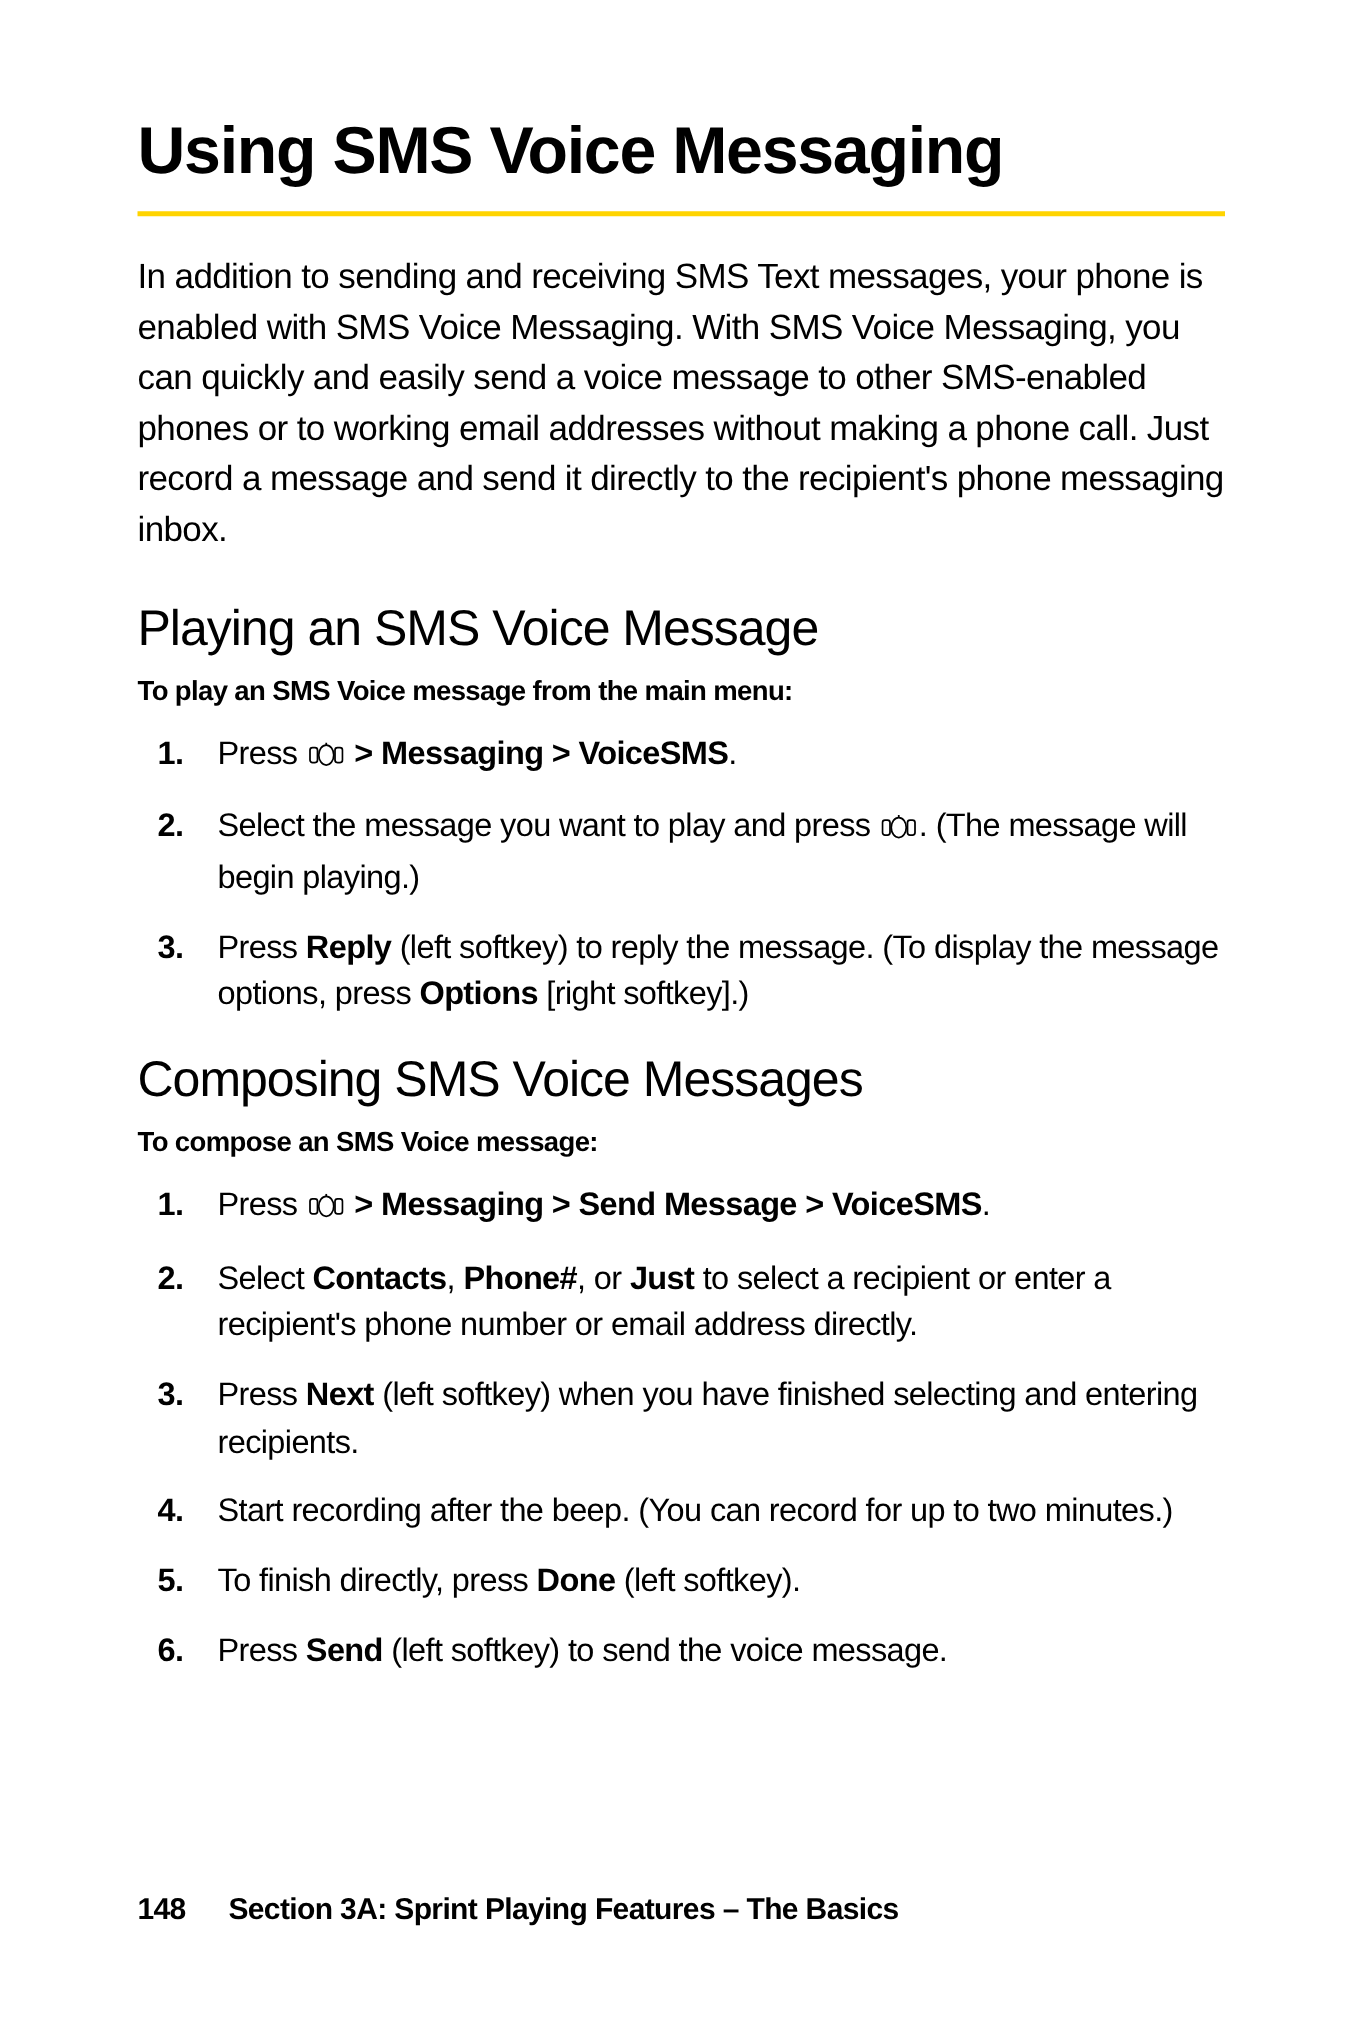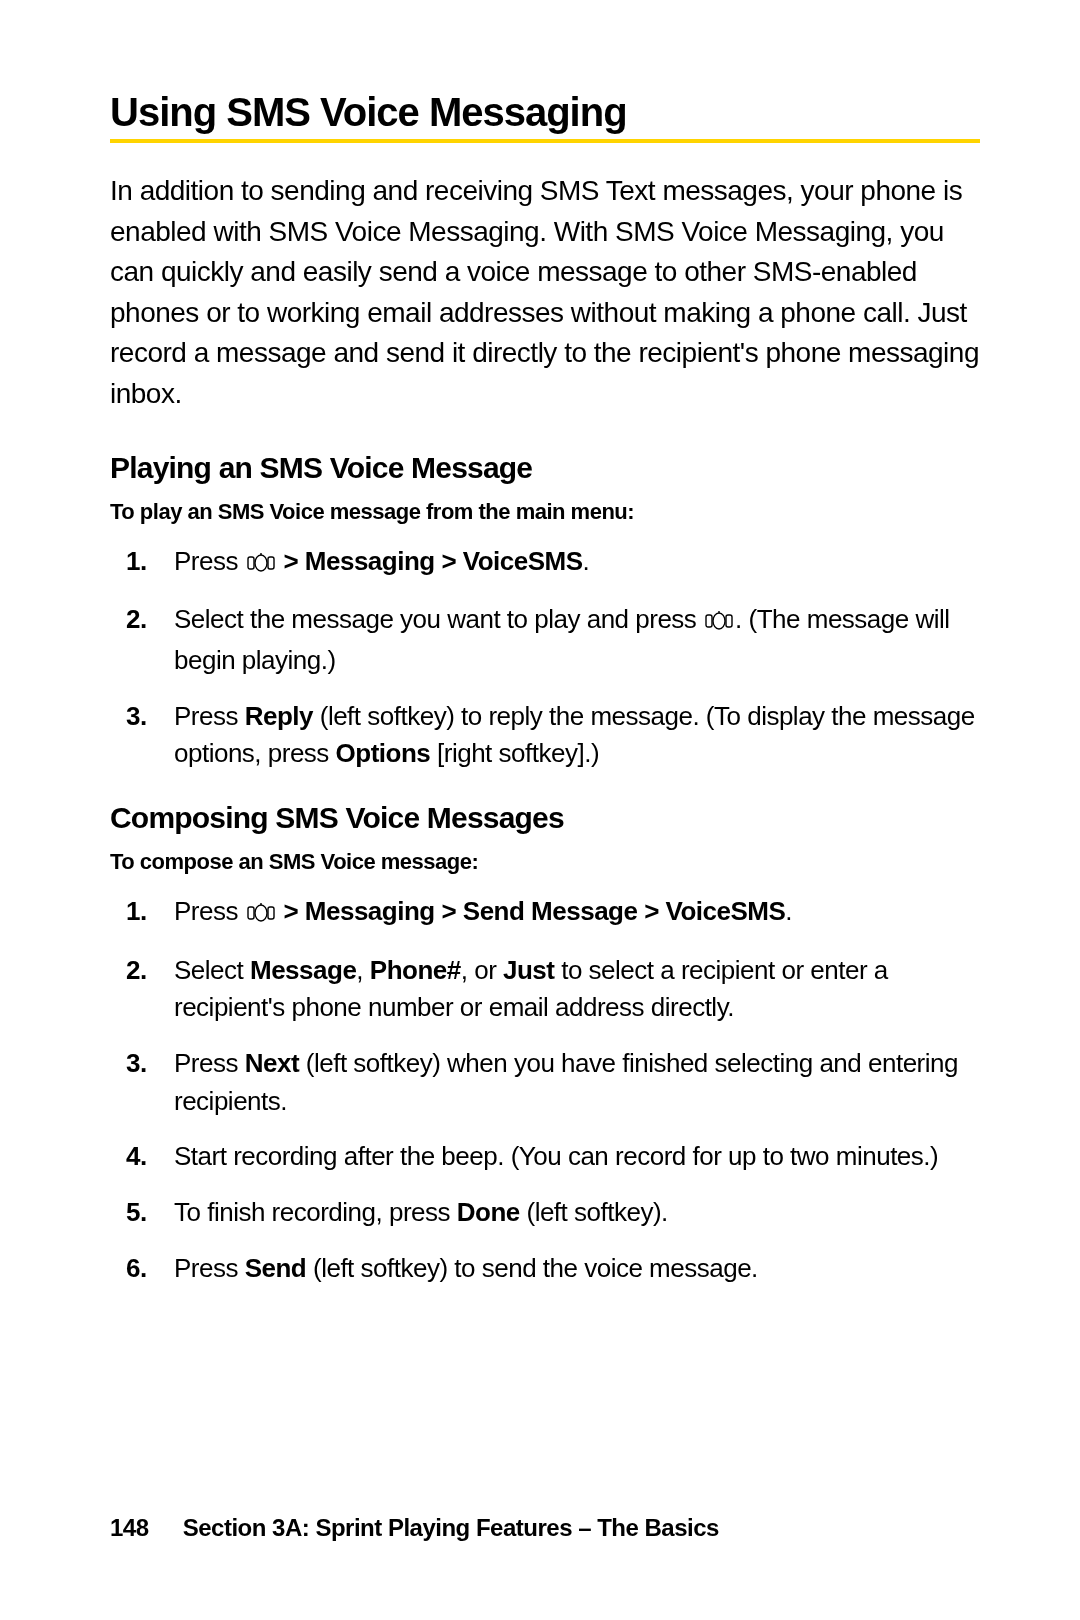--- a/index.html
+++ b/index.html
@@ -11,35 +11,35 @@
   }
   .page {
     width: 1080px;
     height: 1620px;
     box-sizing: border-box;
     padding: 90px 100px 60px 110px;
     position: relative;
     letter-spacing: -0.5px;
   }
   h1.title {
-    font-size: 40px;
+    font-size: 53px;
     font-weight: 700;
     margin: 0 0 8px 0;
-    padding-bottom: 4px;
+    padding-bottom: 18px;
     border-bottom: 4px solid #ffd400;
     letter-spacing: -1px;
   }
   .intro {
     font-size: 28px;
     line-height: 1.45;
     margin: 28px 0 36px 0;
   }
   h2.subhead {
-    font-size: 30px;
-    font-weight: 700;
+    font-size: 40px;
+    font-weight: 400;
     margin: 24px 0 14px 0;
     letter-spacing: -0.8px;
   }
   .label {
     font-size: 22px;
     font-weight: 700;
     margin: 10px 0 18px 0;
   }
   ol.steps {
     list-style: none;
@@ -117,33 +117,33 @@
       <span class="num">1.</span>
       <span>Press </span><span class="nav-icon"><svg width="28" height="20">
             <rect x="1" y="4" width="6" height="12" rx="2" fill="none" stroke="#000" stroke-width="1.4"></rect>
             <ellipse cx="14" cy="10" rx="6" ry="8" fill="none" stroke="#000" stroke-width="1.4"></ellipse>
             <line x1="14" y1="2" x2="14" y2="0" stroke="#000" stroke-width="1.4"></line>
             <rect x="21" y="4" width="6" height="12" rx="2" fill="none" stroke="#000" stroke-width="1.4"></rect>
           </svg></span><span class="b"> &gt; Messaging &gt; Send Message &gt; VoiceSMS</span><span>.</span>
     </li>
     <li>
       <span class="num">2.</span>
-      <span>Select </span><span class="b">Message</span><span>, </span><span class="b">Phone#</span><span>, or </span><span class="b">Just</span><span> to select a recipient or enter a recipient's phone number or email address directly.</span>
+      <span>Select </span><span class="b">Contacts</span><span>, </span><span class="b">Phone#</span><span>, or </span><span class="b">Just</span><span> to select a recipient or enter a recipient's phone number or email address directly.</span>
     </li>
     <li>
       <span class="num">3.</span>
       <span>Press </span><span class="b">Next</span><span> (left softkey) when you have finished selecting and entering recipients.</span>
     </li>
     <li>
       <span class="num">4.</span>
       <span>Start recording after the beep. (You can record for up to two minutes.)</span>
     </li>
     <li>
       <span class="num">5.</span>
-      <span>To finish recording, press </span><span class="b">Done</span><span> (left softkey).</span>
+      <span>To finish directly, press </span><span class="b">Done</span><span> (left softkey).</span>
     </li>
     <li>
       <span class="num">6.</span>
       <span>Press </span><span class="b">Send</span><span> (left softkey) to send the voice message.</span>
     </li>
   </ol>
 
   <div class="footer">
     <span class="pg">148</span>
     <span>Section 3A: Sprint Playing Features – The Basics</span>

